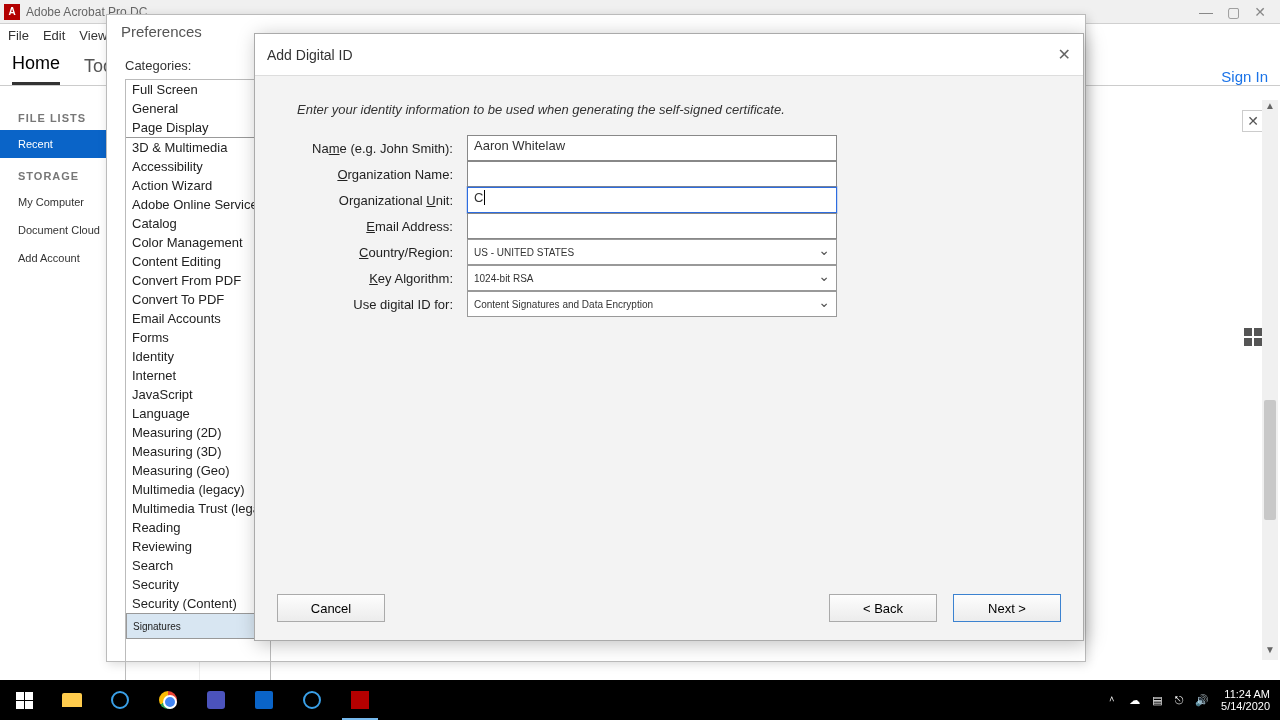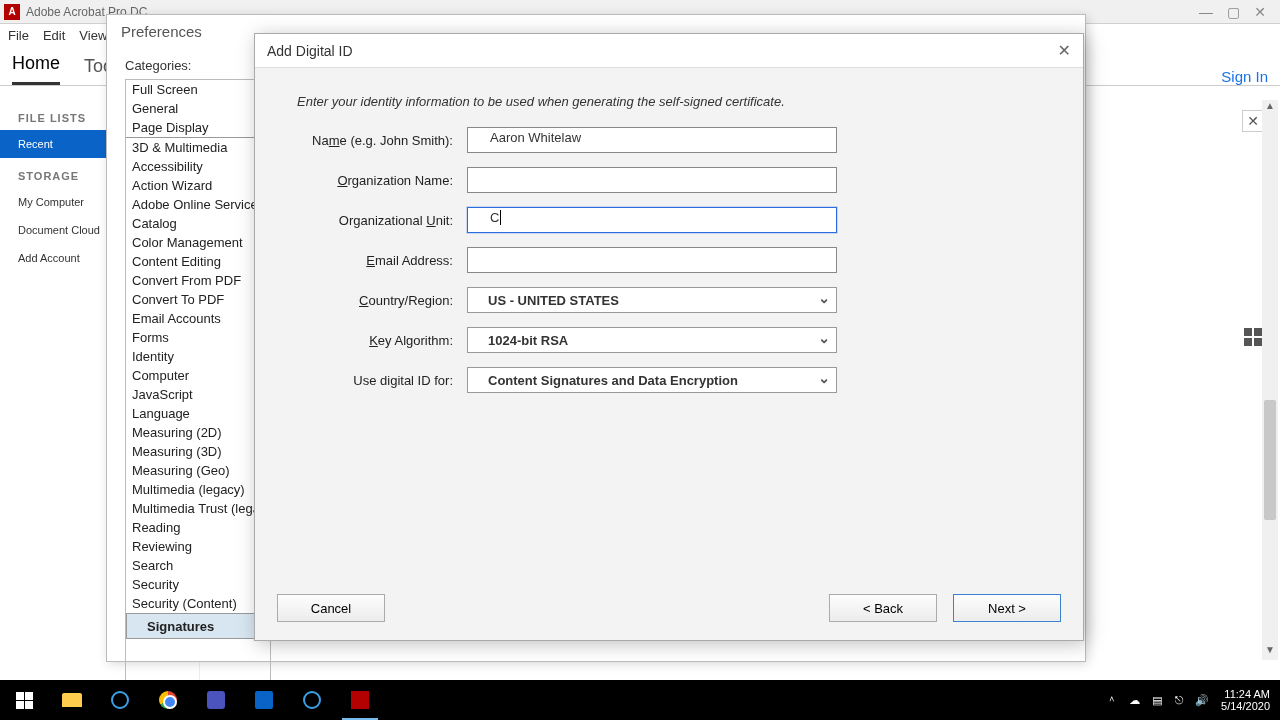--- a/index.html
+++ b/index.html
@@ -23,30 +23,30 @@
   .prefs-dialog { position:absolute; left:106px; top:14px; width:980px; height:648px; background:#fff; border:1px solid #bbb; box-shadow: 2px 2px 10px rgba(0,0,0,0.15); }
   .prefs-title { font-size:15px; color:#555; padding: 8px 14px; }
   .cat-label { font-size:13px; color:#333; padding: 10px 18px 6px; }
   .cat-list { width: 146px; border:1px solid #bbb; margin: 0 0 0 18px; height: 698px; overflow:hidden; font-size:13px; }
   .cat-group1 { border-bottom:1px solid #999; }
   .cat-item { padding: 2px 6px; color:#222; white-space:nowrap; overflow:hidden; }
   .cat-item.sel { background:#d8e6f2; }
 
   
   .digid-dialog { position:absolute; left:254px; top:33px; width:830px; height:608px; background:#f3f3f3; border:1px solid #aaa; box-shadow: 3px 3px 18px rgba(0,0,0,0.25); }
-  .digid-titlebar { height:34px; background:#fff; border-bottom:1px solid #ddd; display:flex; align-items:center; padding:0 12px; font-size:14px; color:#333;}
+  .digid-titlebar { height:42px; background:#fff; border-bottom:1px solid #ddd; display:flex; align-items:center; padding:0 12px; font-size:14px; color:#333;}
   .digid-close { margin-left:auto; font-size:16px; color:#666; cursor:default;}
   .digid-content { padding: 26px 42px 0 42px; font-size:13px; color:#333; }
   .instr { margin-bottom: 18px; font-style: italic; }
-  .form-row { display:flex; align-items:center; margin-bottom: 14px; }
+  .form-row { display:flex; align-items:center; }
   .form-label { width: 170px; text-align:right; padding-right: 14px; font-size:13px; color:#222;}
   .form-label u { text-decoration: underline; }
-  .txt { width: 370px; height: 26px; border:1px solid #888; background:#fff; font-size:13px; padding: 2px 22px; }
+  .txt { width: 370px; height: 26px; border:1px solid #888; background:#fff; font-size:13px; padding: 2px 6px; }
   .txt.focus { border:1px solid #2d6cdf; box-shadow: 0 0 0 1px #2d6cdf33; }
-  .sel { width: 370px; height: 26px; border:1px solid #999; background:#fff; font-size:13px; padding: 2px 20px; display:flex; align-items:center; position:relative;font-weight:bold;}
+  .sel { width: 370px; height: 26px; border:1px solid #999; background:#fff; font-size:10px; padding: 2px 6px; display:flex; align-items:center; position:relative;}
   .sel::after { content:"⌄"; position:absolute; right:6px; top:2px; color:#555; font-size:14px; }
   .dlg-buttons { position:absolute; left:0; right:0; bottom:18px; display:flex; padding: 0 22px; text-align: center; }
   .btn { min-width: 108px; height: 28px; border:1px solid #aaa; background: linear-gradient(#fdfdfd,#ececec); font-size:13px; display:flex; align-items:center; justify-content:center; }
   .btn.primary { border:1px solid #3b82d0; }
   .btn-spacer { flex:1; }
   .btn + .btn { margin-left: 16px; }
 
   
   .rpanel-close { position:absolute; right:16px; top:110px; width:22px; height:22px; border:1px solid #ccc; display:flex; align-items:center; justify-content:center; color:#555; font-size:14px;}
   .grid-icon { position:absolute; right:18px; top:328px; display:grid; grid-template-columns:8px 8px; grid-template-rows:8px 8px; gap:2px;}
@@ -138,21 +138,21 @@
         <div class="cat-item">Action Wizard</div>
         <div class="cat-item">Adobe Online Services</div>
         <div class="cat-item">Catalog</div>
         <div class="cat-item">Color Management</div>
         <div class="cat-item">Content Editing</div>
         <div class="cat-item">Convert From PDF</div>
         <div class="cat-item">Convert To PDF</div>
         <div class="cat-item">Email Accounts</div>
         <div class="cat-item">Forms</div>
         <div class="cat-item">Identity</div>
-        <div class="cat-item">Computer</div>
+        <div class="cat-item">Internet</div>
         <div class="cat-item">JavaScript</div>
         <div class="cat-item">Language</div>
         <div class="cat-item">Measuring (2D)</div>
         <div class="cat-item">Measuring (3D)</div>
         <div class="cat-item">Measuring (Geo)</div>
         <div class="cat-item">Multimedia (legacy)</div>
         <div class="cat-item">Multimedia Trust (legacy)</div>
         <div class="cat-item">Reading</div>
         <div class="cat-item">Reviewing</div>
         <div class="cat-item">Search</div>

